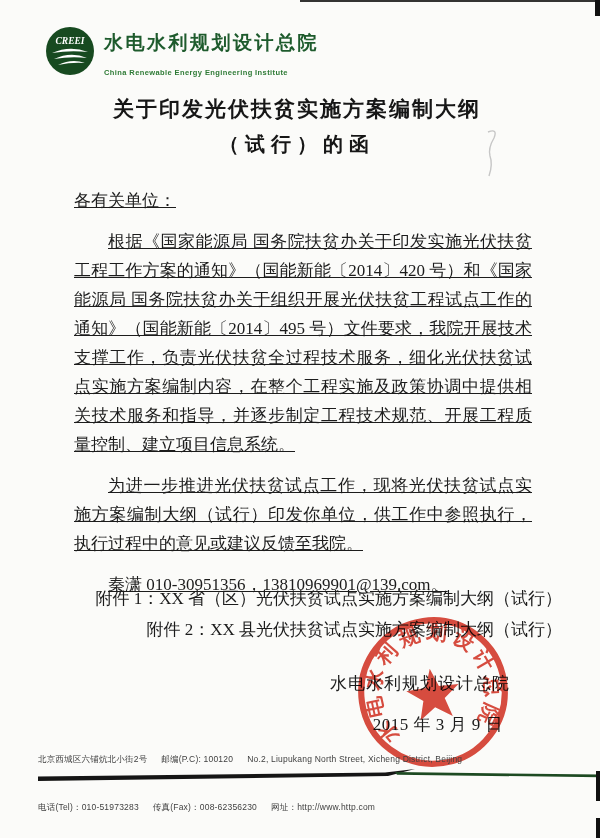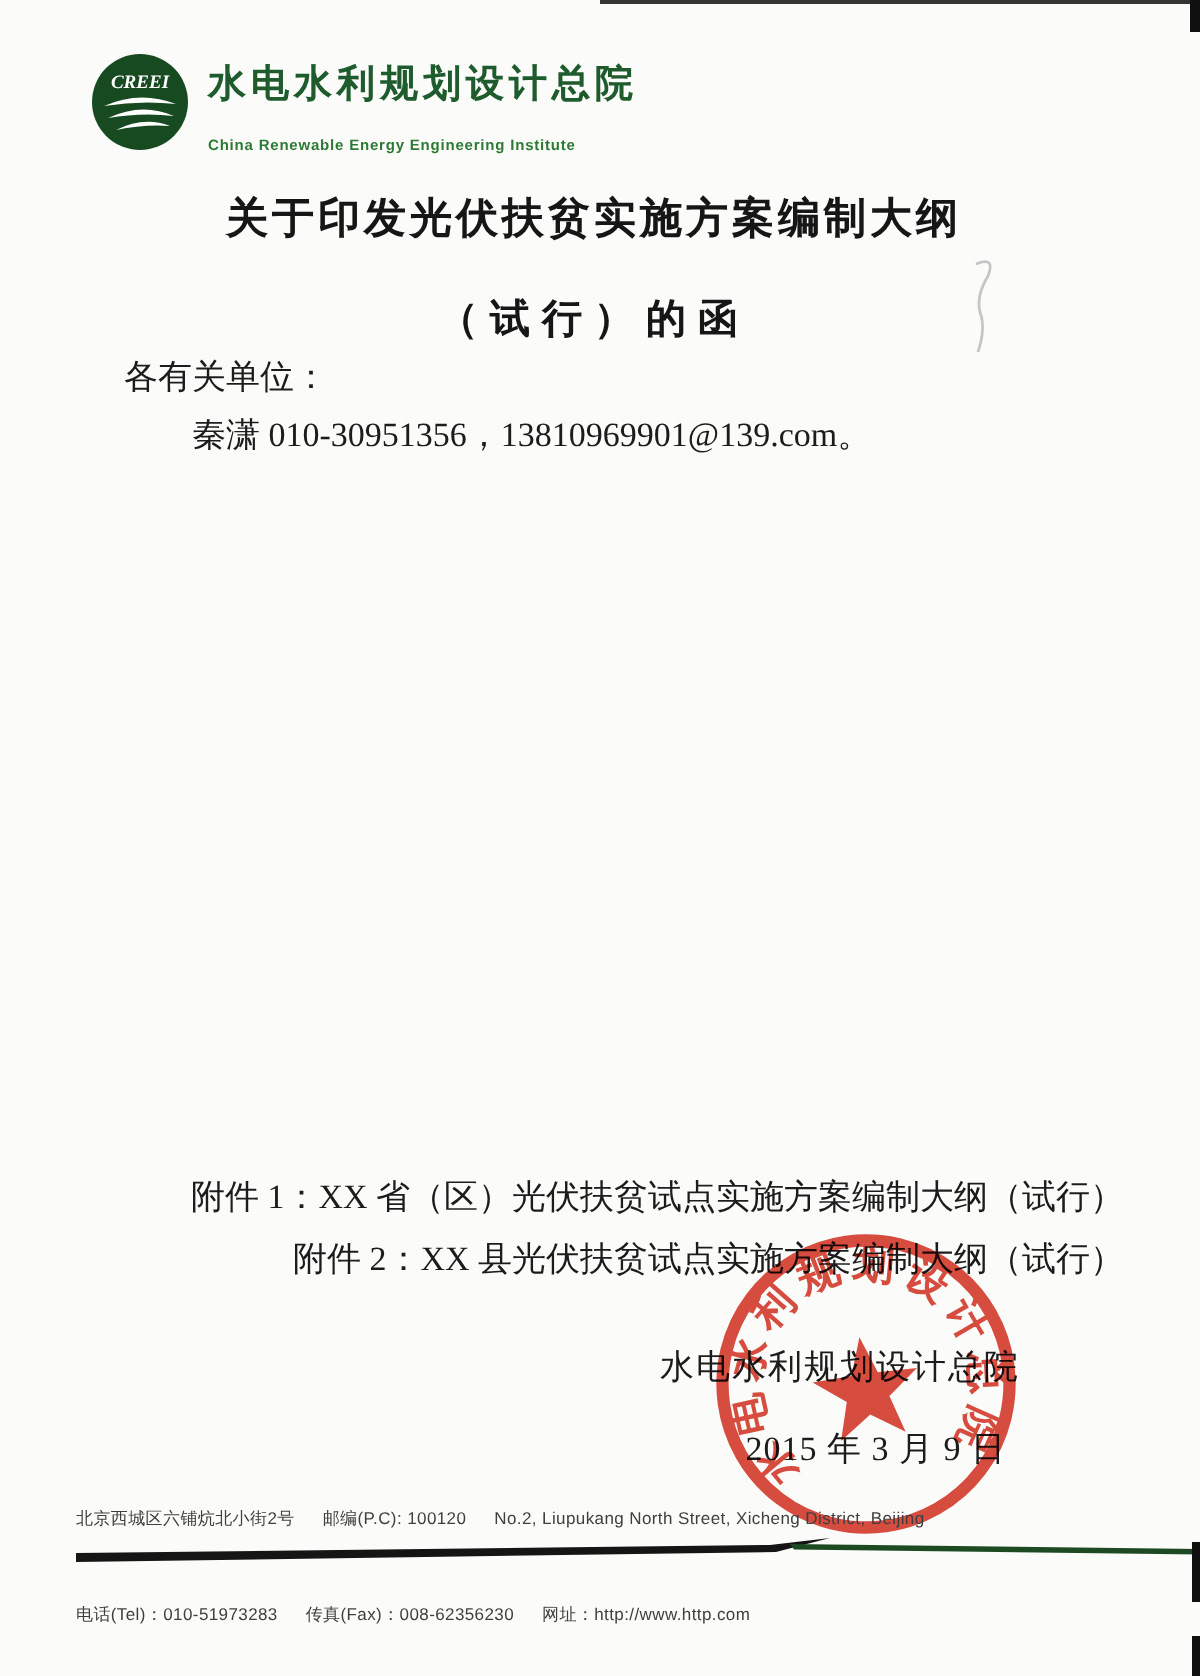--- a/index.html
+++ b/index.html
@@ -23,26 +23,26 @@
   .org-en{
     font-family:"Liberation Sans","DejaVu Sans",sans-serif;
     font-weight:bold;font-size:7.5px;letter-spacing:.4px;color:var(--brand-green2);
     margin-top:14px;
   }
 
   
   .doc-title{position:absolute;left:0;width:594px;text-align:center;
     font-weight:bold;color:#161616;}
   .title-1{top:95px;font-size:21px;letter-spacing:2px;}
-  .title-2{top:146px;font-size:20px;letter-spacing:6px;}
+  .title-2{top:131px;font-size:20px;letter-spacing:6px;}
 
   
   .body-text{position:absolute;top:174px;left:62px;width:482px;
     font-size:17px;line-height:29px;text-align:justify;}
-  .body-text p{margin:0;text-indent:2em;}
+  .body-text p{margin:12px;text-indent:2em;text-decoration:underline;}
   .body-text p.no-indent{text-indent:0;}
 
   .attachments{position:absolute;top:583px;left:62px;width:500px;
     font-size:17px;line-height:31px;}
   .attachments div{white-space:nowrap;text-align:right;}
 
   
   .sig-org{position:absolute;top:672px;right:90px;font-size:17px;letter-spacing:1px;}
   .sig-date{position:absolute;top:713px;right:97px;font-size:17px;letter-spacing:.5px;}
 
@@ -82,20 +82,22 @@
     <div class="org-cn">水电水利规划设计总院</div>
     <div class="org-en">China Renewable Energy Engineering Institute</div>
   </div>
 </div>
 
 <div class="doc-title title-1">关于印发光伏扶贫实施方案编制大纲</div>
 <div class="doc-title title-2">（试行）的函</div>
 
 <div class="body-text">
   <p class="no-indent">各有关单位：</p>
+  <p>根据《国家能源局 国务院扶贫办关于印发实施光伏扶贫工程工作方案的通知》（国能新能〔2014〕420 号）和《国家能源局 国务院扶贫办关于组织开展光伏扶贫工程试点工作的通知》（国能新能〔2014〕495 号）文件要求，我院开展技术支撑工作，负责光伏扶贫全过程技术服务，细化光伏扶贫试点实施方案编制内容，在整个工程实施及政策协调中提供相关技术服务和指导，并逐步制定工程技术规范、开展工程质量控制、建立项目信息系统。</p>
+  <p>为进一步推进光伏扶贫试点工作，现将光伏扶贫试点实施方案编制大纲（试行）印发你单位，供工作中参照执行，执行过程中的意见或建议反馈至我院。</p>
   <p>秦潇 010-30951356，13810969901@139.com。</p>
 </div>
 
 <div class="attachments">
   <div>附件 1：XX 省（区）光伏扶贫试点实施方案编制大纲（试行）</div>
   <div>附件 2：XX 县光伏扶贫试点实施方案编制大纲（试行）</div>
 </div>
 
 <div class="sig-org">水电水利规划设计总院</div>
 <div class="sig-date">2015 年 3 月 9 日</div>

